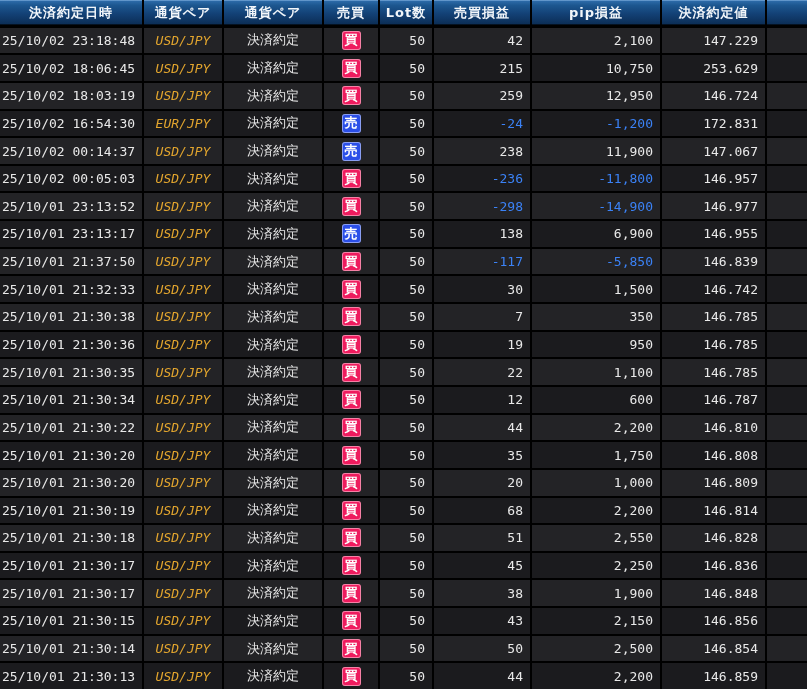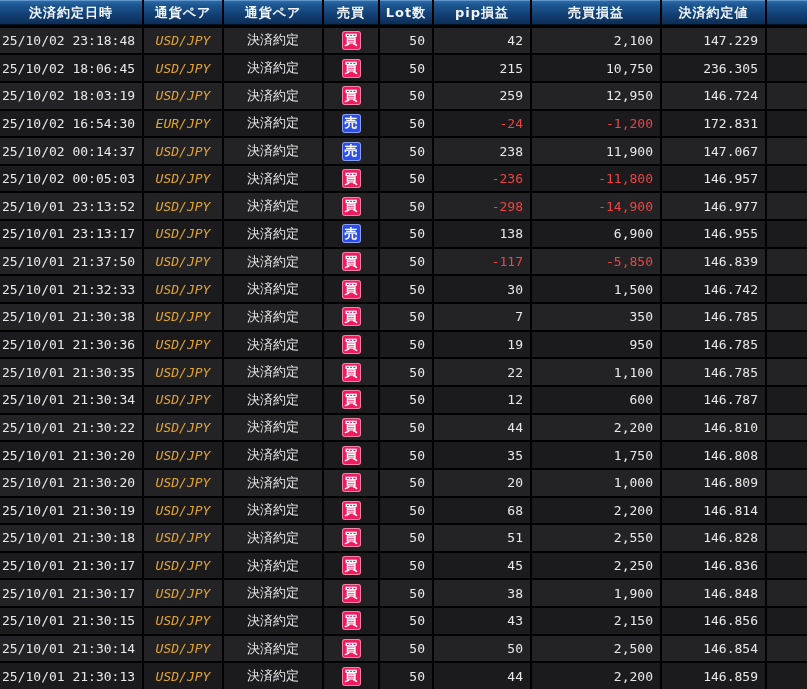--- a/index.html
+++ b/index.html
@@ -41,43 +41,43 @@
     overflow:hidden;
   }
   .row-light{background:#232326;}
   .row-dark{background:#1b1b1e;}
   .c-datetime{justify-content:flex-start;padding-left:2px;}
   .c-pair{justify-content:center;color:#e2a52e;font-style:italic;}
   .c-kubun{justify-content:center;font-family:Liberation Sans, sans-serif;}
   .c-side{justify-content:center;}
   .c-num{justify-content:flex-end;padding-right:7px;}
   .c-filler{}
-  .neg{color:#ef4444;}
+  .neg{color:#3b82f6;}
   .badge{
     width:19px;height:19px;
     display:flex;align-items:center;justify-content:center;
     border-radius:3px;
     font-size:13px;font-weight:bold;color:#fff;
     font-family:"DejaVu Sans","Liberation Sans",sans-serif;
     box-shadow:inset 0 0 0 1px rgba(255,255,255,.45);
   }
   .badge.buy{background:#ee1b5e;}
   .badge.sell{background:#2b4fe8;}
 </style>
 </head>
 <body>
 
 <div class="table">
   <div class="hcell">決済約定日時</div>
   <div class="hcell">通貨ペア</div>
   <div class="hcell">通貨ペア</div>
   <div class="hcell">売買</div>
   <div class="hcell">Lot数</div>
+  <div class="hcell">売買損益</div>
   <div class="hcell">pip損益</div>
-  <div class="hcell">売買損益</div>
   <div class="hcell">決済約定値</div>
   <div class="hcell"></div>
 
   <div class="cell c-datetime row-light">25/10/02 23:18:48</div>
   <div class="cell c-pair row-light">USD/JPY</div>
   <div class="cell c-kubun row-light">決済約定</div>
   <div class="cell c-side row-light">
       <span class="badge buy">買</span>
     </div>
   <div class="cell c-num row-light">50</div>
@@ -88,21 +88,21 @@
 
   <div class="cell c-datetime row-dark">25/10/02 18:06:45</div>
   <div class="cell c-pair row-dark">USD/JPY</div>
   <div class="cell c-kubun row-dark">決済約定</div>
   <div class="cell c-side row-dark">
       <span class="badge buy">買</span>
     </div>
   <div class="cell c-num row-dark">50</div>
   <div class="cell c-num row-dark">215</div>
   <div class="cell c-num row-dark">10,750</div>
-  <div class="cell c-num row-dark">236.305</div>
+  <div class="cell c-num row-dark">253.629</div>
   <div class="cell c-filler row-dark"></div>
 
   <div class="cell c-datetime row-light">25/10/02 18:03:19</div>
   <div class="cell c-pair row-light">USD/JPY</div>
   <div class="cell c-kubun row-light">決済約定</div>
   <div class="cell c-side row-light">
       <span class="badge buy">買</span>
     </div>
   <div class="cell c-num row-light">50</div>
   <div class="cell c-num row-light">259</div>

